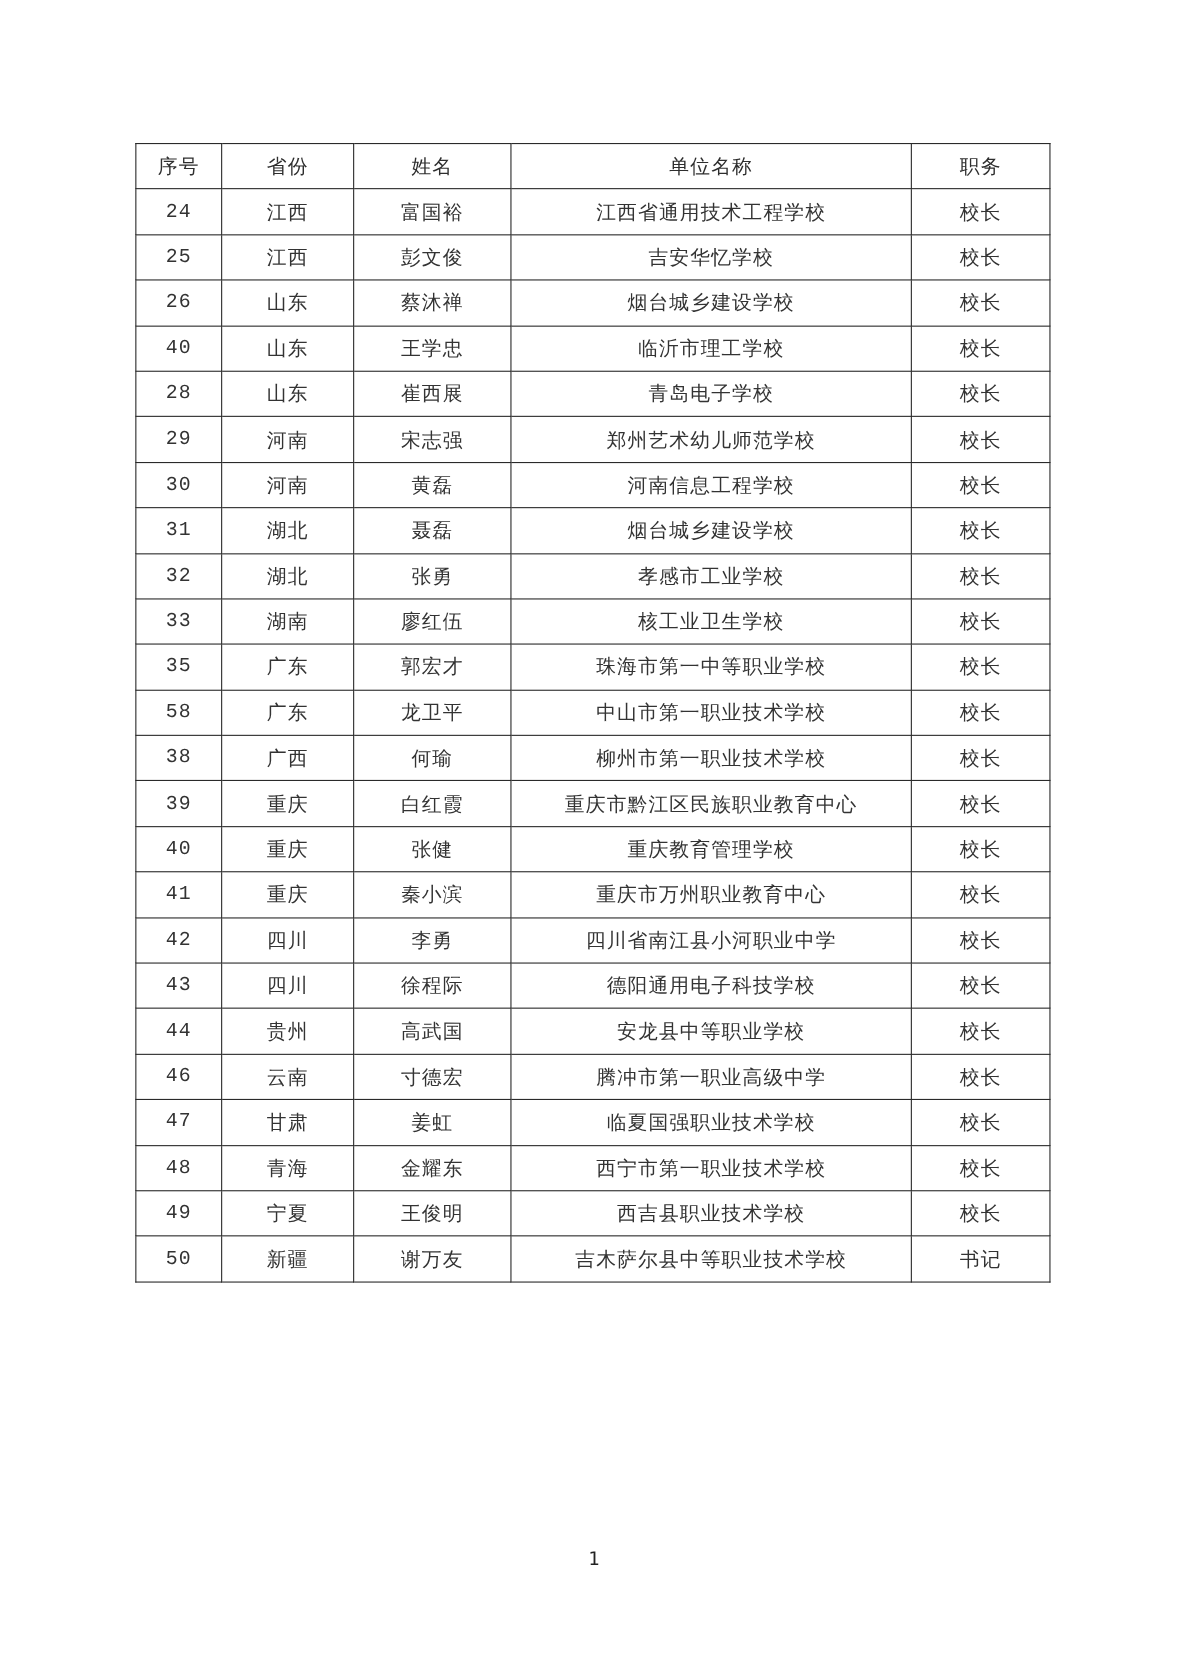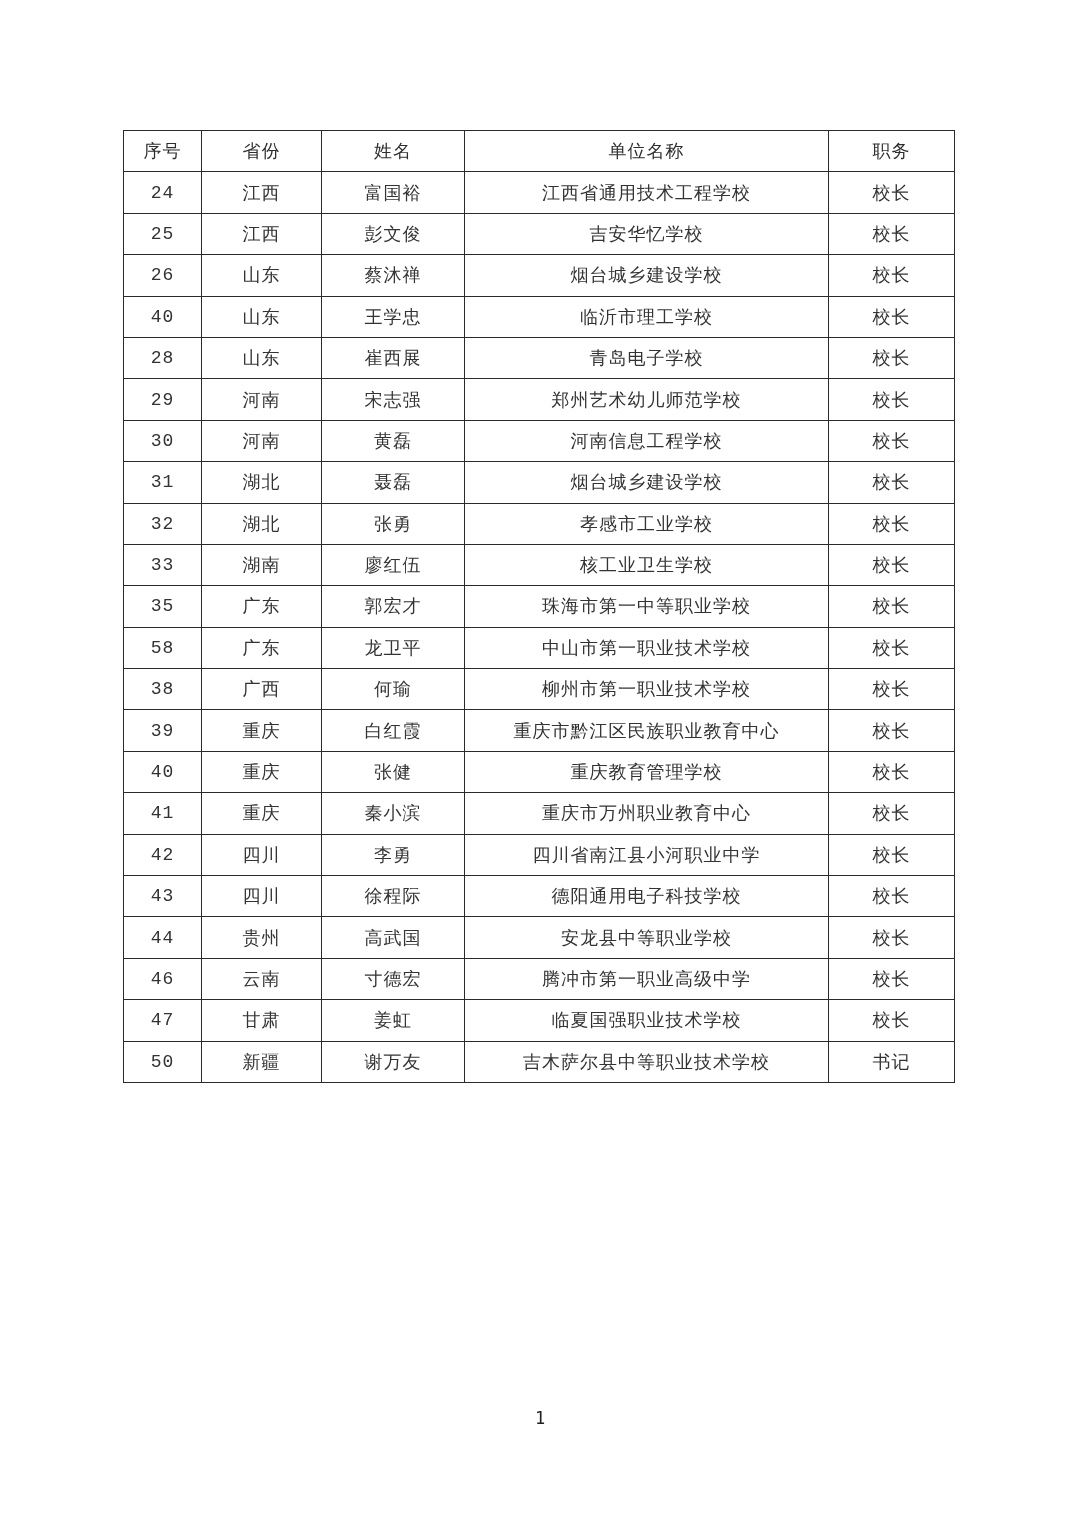--- a/index.html
+++ b/index.html
@@ -231,20 +231,34 @@
           <td data-name="cell-position">校长</td>
         </tr>
         <tr data-name="table-row">
           <td data-name="cell-serial">47</td>
           <td data-name="cell-province">甘肃</td>
           <td data-name="cell-name">姜虹</td>
           <td data-name="cell-organization">临夏国强职业技术学校</td>
           <td data-name="cell-position">校长</td>
         </tr>
         <tr data-name="table-row">
+          <td data-name="cell-serial">48</td>
+          <td data-name="cell-province">青海</td>
+          <td data-name="cell-name">金耀东</td>
+          <td data-name="cell-organization">西宁市第一职业技术学校</td>
+          <td data-name="cell-position">校长</td>
+        </tr>
+        <tr data-name="table-row">
+          <td data-name="cell-serial">49</td>
+          <td data-name="cell-province">宁夏</td>
+          <td data-name="cell-name">王俊明</td>
+          <td data-name="cell-organization">西吉县职业技术学校</td>
+          <td data-name="cell-position">校长</td>
+        </tr>
+        <tr data-name="table-row">
           <td data-name="cell-serial">50</td>
           <td data-name="cell-province">新疆</td>
           <td data-name="cell-name">谢万友</td>
           <td data-name="cell-organization">吉木萨尔县中等职业技术学校</td>
           <td data-name="cell-position">书记</td>
         </tr>
       </tbody>
   </table>
   <div class="page-number" data-name="page-number">1</div>
 </div>

